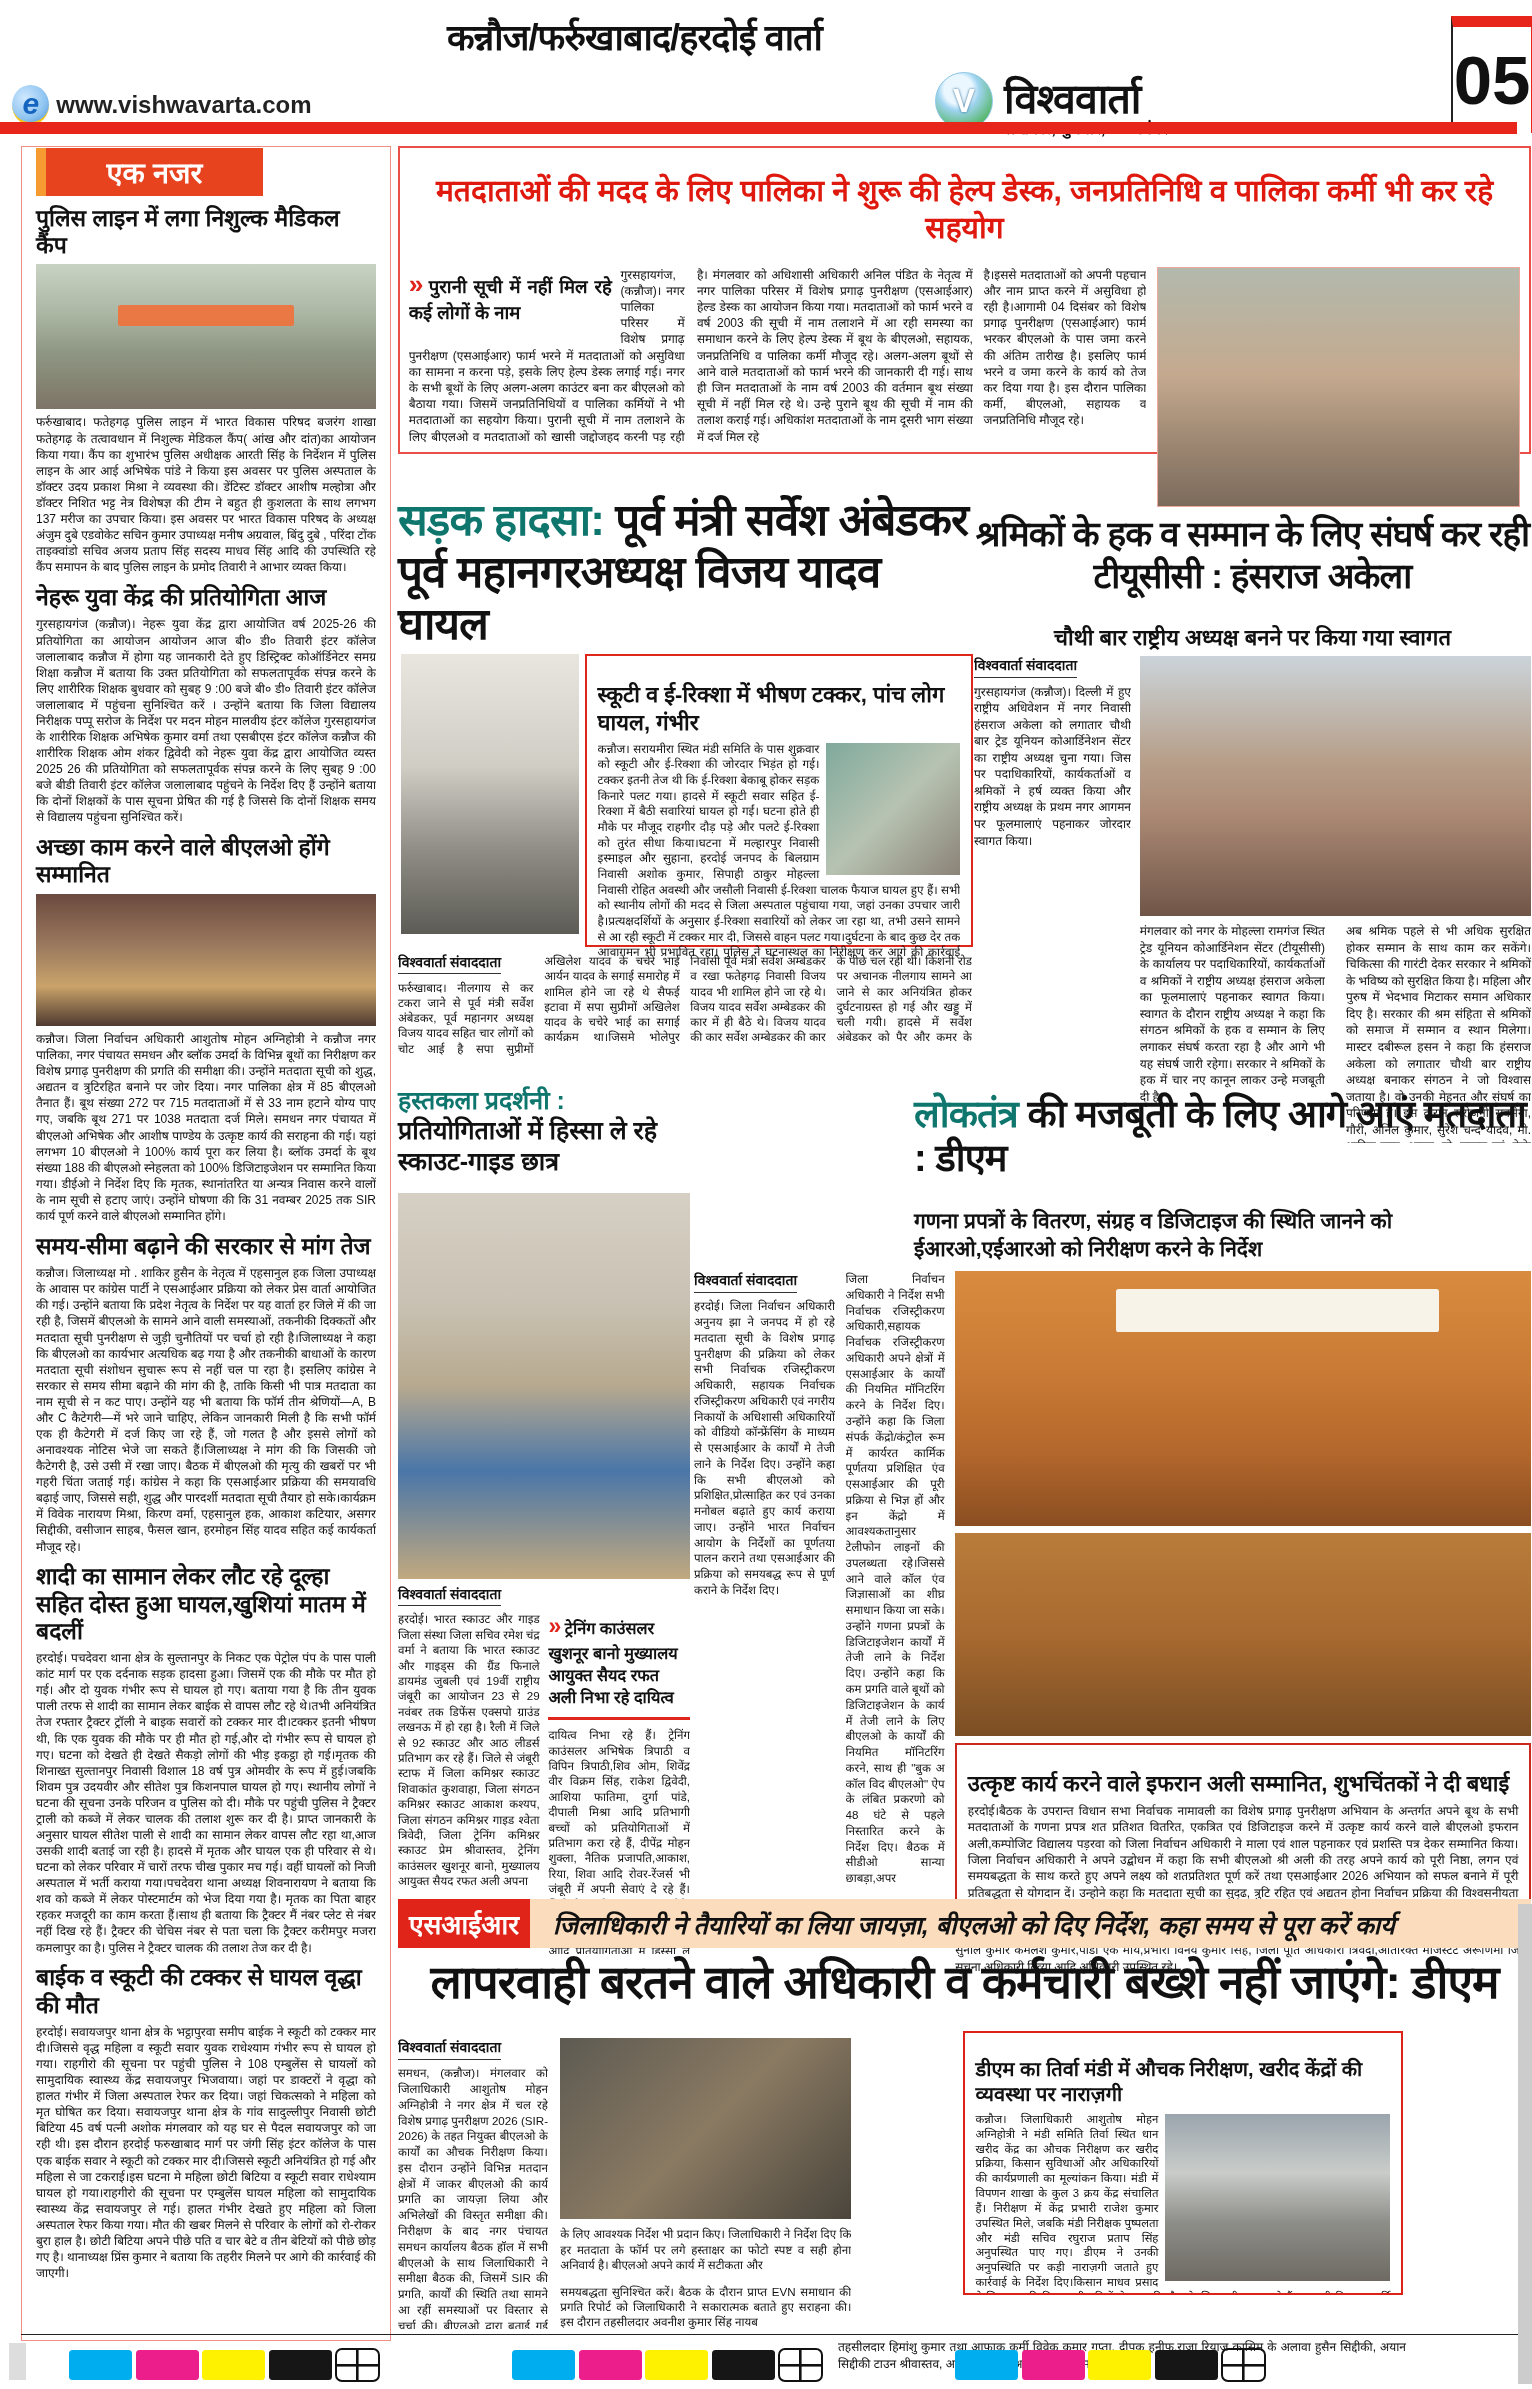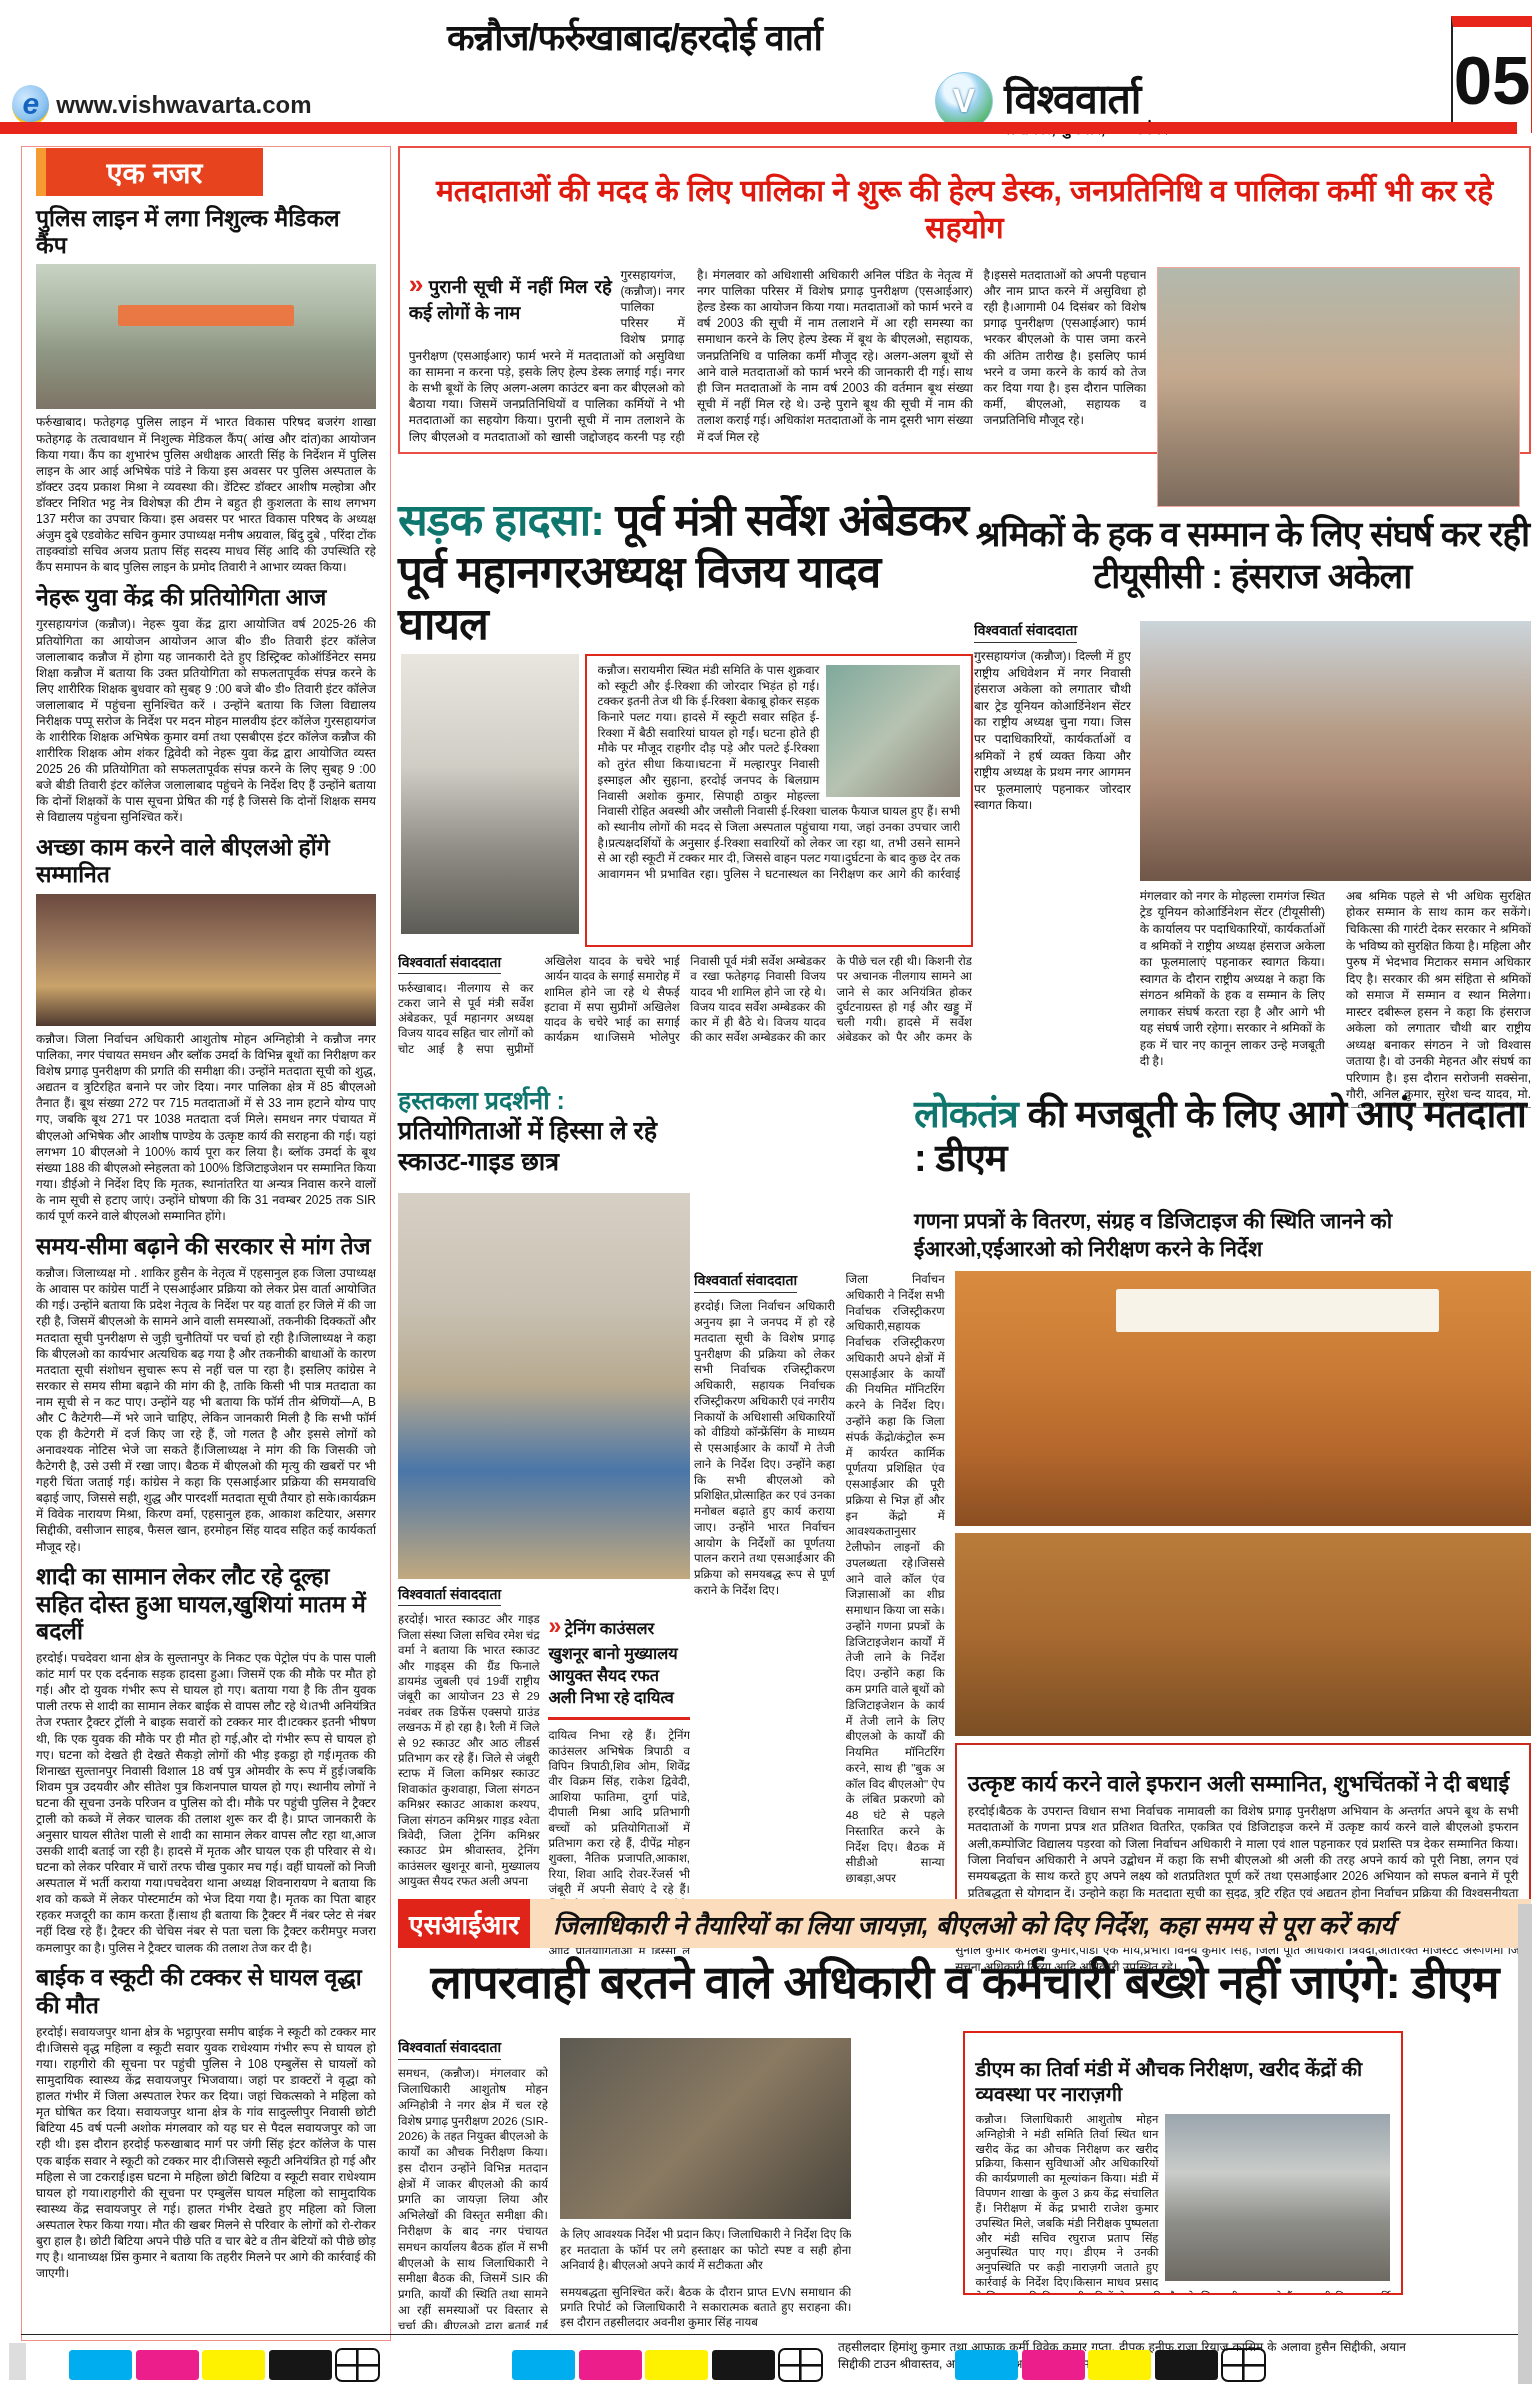--- a/index.html
+++ b/index.html
@@ -189,34 +189,36 @@
     <div class="ph hd-photo"></div>
   </div>
 </section>
 
 <h1 class="abs" id="accident-h">
   <span class="red">सड़क हादसा:</span>
   <span>पूर्व मंत्री सर्वेश अंबेडकर पूर्व महानगरअध्यक्ष विजय यादव घायल</span>
 </h1>
 <div class="abs ph" id="car-photo" style="background:linear-gradient(180deg,#e8e6df,#cfcdc4 40%,#8f8d85 70%,#5c5b55);"></div>
 <section class="abs" id="crash-box">
+  <h2 class="crash-h">स्कूटी व ई-रिक्शा में भीषण टक्कर, पांच लोग घायल, गंभीर</h2>
   <div class="crash-body jt clip">
     <div class="ph crash-photo"></div>
     <span>कन्नौज। सरायमीरा स्थित मंडी समिति के पास शुक्रवार को स्कूटी और ई-रिक्शा की जोरदार भिड़ंत हो गई।टक्कर इतनी तेज थी कि ई-रिक्शा बेकाबू होकर सड़क किनारे पलट गया। हादसे में स्कूटी सवार सहित ई-रिक्शा में बैठी सवारियां घायल हो गईं। घटना होते ही मौके पर मौजूद राहगीर दौड़ पड़े और पलटे ई-रिक्शा को तुरंत सीधा किया।घटना में मल्हारपुर निवासी इस्माइल और सुहाना, हरदोई जनपद के बिलग्राम निवासी अशोक कुमार, सिपाही ठाकुर मोहल्ला निवासी रोहित अवस्थी और जसौली निवासी ई-रिक्शा चालक फैयाज घायल हुए हैं। सभी को स्थानीय लोगों की मदद से जिला अस्पताल पहुंचाया गया, जहां उनका उपचार जारी है।प्रत्यक्षदर्शियों के अनुसार ई-रिक्शा सवारियों को लेकर जा रहा था, तभी उसने सामने से आ रही स्कूटी में टक्कर मार दी, जिससे वाहन पलट गया।दुर्घटना के बाद कुछ देर तक आवागमन भी प्रभावित रहा। पुलिस ने घटनास्थल का निरीक्षण कर आगे की कार्रवाई शुरू कर दी है।</span>
   </div>
 </section>
 <section class="abs" id="accident-body">
   <div class="cols jt">
     <span class="byline">विश्ववार्ता संवाददाता</span><br>
     <span>फर्रुखाबाद। नीलगाय से कर टकरा जाने से पूर्व मंत्री सर्वेश अंबेडकर, पूर्व महानगर अध्यक्ष विजय यादव सहित चार लोगों को चोट आई है सपा सुप्रीमों अखिलेश यादव के चचेरे भाई आर्यन यादव के सगाई समारोह में शामिल होने जा रहे थे सैफई इटावा में सपा सुप्रीमों अखिलेश यादव के चचेरे भाई का सगाई कार्यक्रम था।जिसमे भोलेपुर निवासी पूर्व मंत्री सर्वेश अम्बेडकर व रखा फतेहगढ़ निवासी विजय यादव भी शामिल होने जा रहे थे। विजय यादव सर्वेश अम्बेडकर की कार में ही बैठे थे। विजय यादव की कार सर्वेश अम्बेडकर की कार के पीछे चल रही थी। किशनी रोड पर अचानक नीलगाय सामने आ जाने से कार अनियंत्रित होकर दुर्घटनाग्रस्त हो गई और खड्डु में चली गयी। हादसे में सर्वेश अंबेडकर को पैर और कमर के पास गंभीर चोटें आईं, जबकि विजय यादव के पैरों और सिर में चोटें बताई गई हैं। दुर्घटना में कार चालक और पुत्र अशोक अम्बेडकर व कार चालक रमेश भी घायल हो गए। सर्वेश अंबेडकर व उनके चालक को काफी गंभीर चोट आई हैं।</span>
   </div>
 </section>
 
 <section class="abs" id="tucc">
   <h1 class="tucc-h">श्रमिकों के हक व सम्मान के लिए संघर्ष कर रही टीयूसीसी : हंसराज अकेला</h1>
+  <div class="tucc-sub">चौथी बार राष्ट्रीय अध्यक्ष बनने पर किया गया स्वागत</div>
   <div class="tucc-row">
     <div class="tucc-left clip">
       <span class="byline">विश्ववार्ता संवाददाता</span>
       <p class="jt">गुरसहायगंज (कन्नौज)। दिल्ली में हुए राष्ट्रीय अधिवेशन में नगर निवासी हंसराज अकेला को लगातार चौथी बार ट्रेड यूनियन कोआर्डिनेशन सेंटर का राष्ट्रीय अध्यक्ष चुना गया। जिस पर पदाधिकारियों, कार्यकर्ताओं व श्रमिकों ने हर्ष व्यक्त किया और राष्ट्रीय अध्यक्ष के प्रथम नगर आगमन पर फूलमालाएं पहनाकर जोरदार स्वागत किया।</p>
     </div>
     <div class="tucc-right">
       <div class="ph ph-tucc"></div>
       <div class="tucc-cols">
         <p class="jt">मंगलवार को नगर के मोहल्ला रामगंज स्थित ट्रेड यूनियन कोआर्डिनेशन सेंटर (टीयूसीसी) के कार्यालय पर पदाधिकारियों, कार्यकर्ताओं व श्रमिकों ने राष्ट्रीय अध्यक्ष हंसराज अकेला का फूलमालाएं पहनाकर स्वागत किया। स्वागत के दौरान राष्ट्रीय अध्यक्ष ने कहा कि संगठन श्रमिकों के हक व सम्मान के लिए लगाकर संघर्ष करता रहा है और आगे भी यह संघर्ष जारी रहेगा। सरकार ने श्रमिकों के हक में चार नए कानून लाकर उन्हे मजबूती दी है।</p>
         <p class="jt">अब श्रमिक पहले से भी अधिक सुरक्षित होकर सम्मान के साथ काम कर सकेंगे। चिकित्सा की गारंटी देकर सरकार ने श्रमिकों के भविष्य को सुरक्षित किया है। महिला और पुरुष में भेदभाव मिटाकर समान अधिकार दिए है। सरकार की श्रम संहिता से श्रमिकों को समाज में सम्मान व स्थान मिलेगा। मास्टर दबीरूल हसन ने कहा कि हंसराज अकेला को लगातार चौथी बार राष्ट्रीय अध्यक्ष बनाकर संगठन ने जो विश्वास जताया है। वो उनकी मेहनत और संघर्ष का परिणाम है। इस दौरान सरोजनी सक्सेना, गौरी, अनिल कुमार, सुरेश चन्द यादव, मो. शफीक खान, आयुष, मो. जमाल खां, केके राठौर, प्रहलाद सिंह, प्रेम सिंह बाबू, दिनेश आदि कार्यकर्ता मौजूद रहे।</p>

